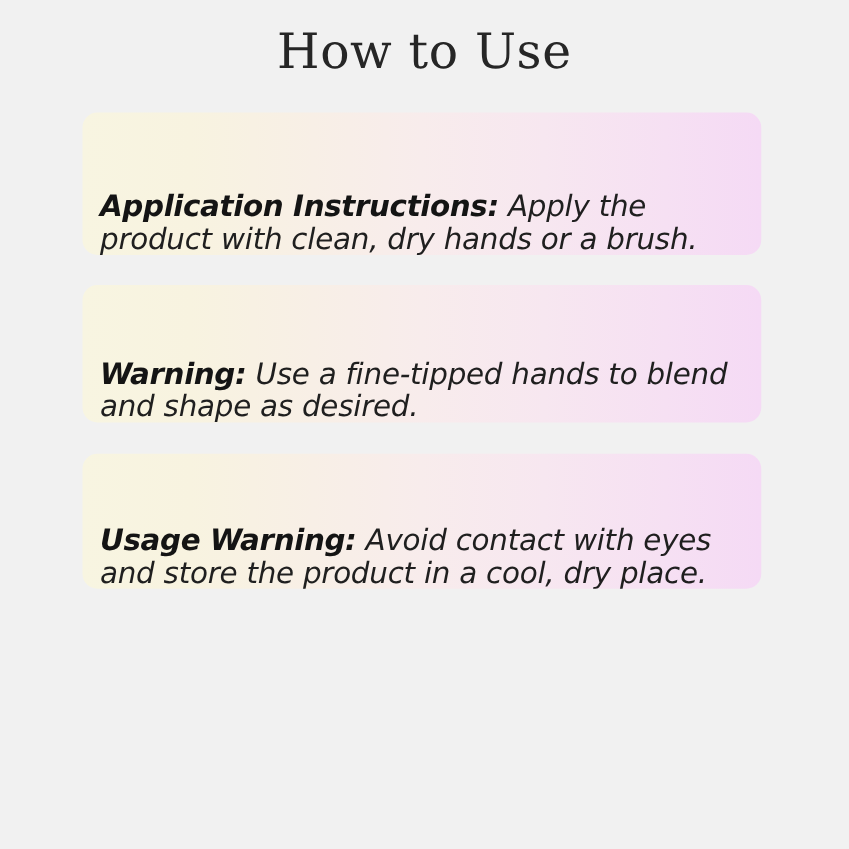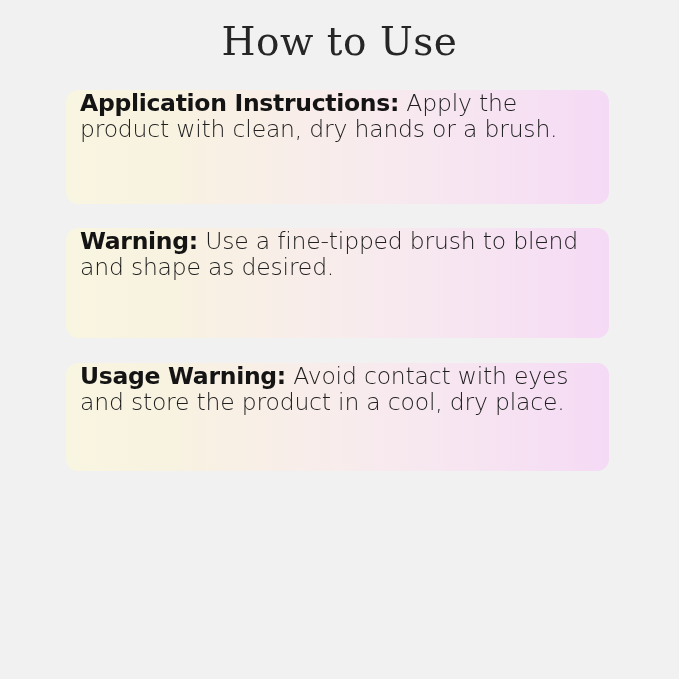--- a/index.html
+++ b/index.html
@@ -56,22 +56,23 @@
         to right,
         #f8f5e1 0%,
         #f8f3e0 16%,
         #f8efe6 34%,
         #f8ecec 50%,
         #f7e7f0 68%,
         #f6e0f3 86%,
         #f5daf5 100%);
     padding: 0 22px 0 14px;
     display: flex;
-    align-items: flex-start;
+    align-items: flex-end;
     overflow: hidden;
+    font-style: italic;
   }
 
   .card-1 { height: 114px; margin-bottom: 24px; }
   .card-2 { height: 110px; margin-bottom: 25px; }
   .card-3 { height: 114px; margin-bottom: 23px; }
   .card-4 { height: 108px; margin-bottom: 0; }
 
   .card-text {
     font-family: "DejaVu Sans", "Liberation Sans", sans-serif;
     font-size: 23.5px;
@@ -104,21 +105,21 @@
   <div class="card-list">
 
     <div class="info-card card-1">
       <p class="card-text">
         <span class="card-label">Application Instructions:</span><span class="card-body"> Apply the product with clean, dry hands or a brush.</span>
       </p>
     </div>
 
     <div class="info-card card-2">
       <p class="card-text">
-        <span class="card-label">Warning:</span><span class="card-body"> Use a fine-tipped brush to blend and shape as desired.</span>
+        <span class="card-label">Warning:</span><span class="card-body"> Use a fine-tipped hands to blend and shape as desired.</span>
       </p>
     </div>
 
 
     <div class="info-card card-4">
       <p class="card-text">
         <span class="card-label">Usage Warning:</span><span class="card-body"> Avoid contact with eyes and store the product in a cool, dry place.</span>
       </p>
     </div>
 

